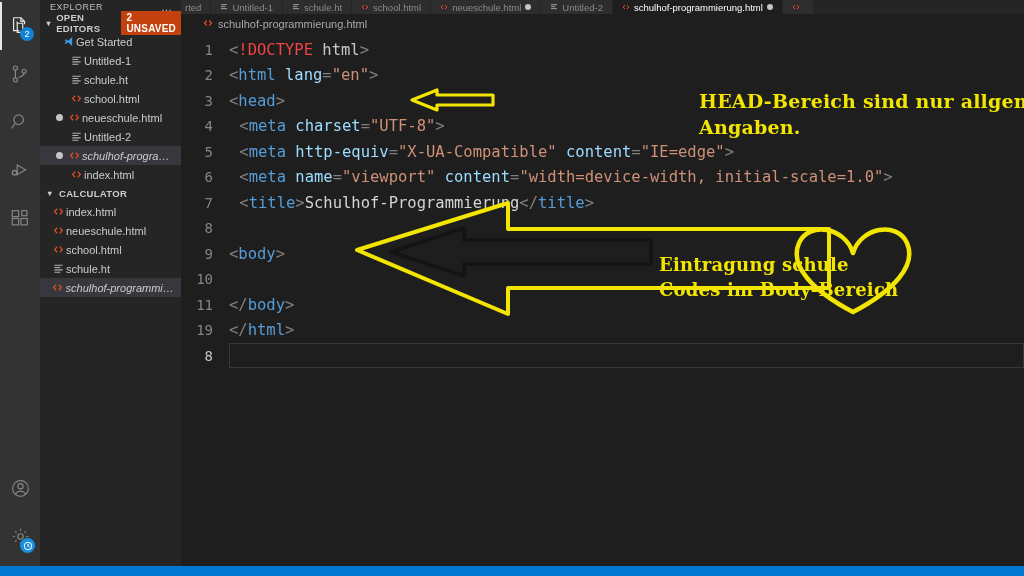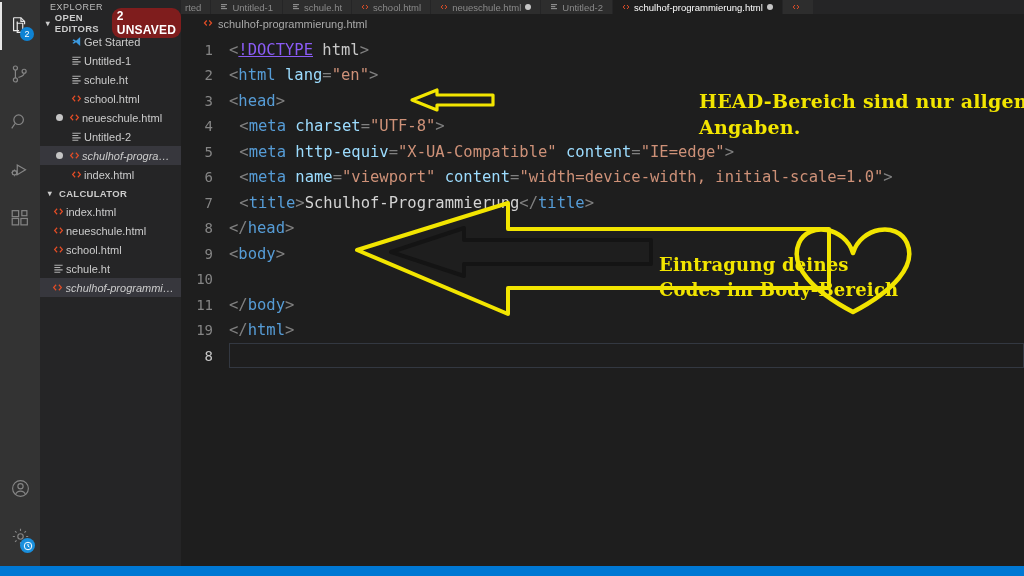--- a/index.html
+++ b/index.html
@@ -63,23 +63,23 @@
 
   .section-head {
     height: 18px; display: flex; align-items: center; gap: 3px;
     padding-left: 4px;
     font-size: 9.5px; font-weight: bold; letter-spacing: .3px;
     color: #cccccc; text-transform: uppercase;
   }
   .twisty { width: 12px; text-align: center; font-size: 8px; color: #cccccc; }
   .unsaved-badge {
     margin-left: 5px;
-    background: #7f1d1d; color: #ffffff;
-    font-size: 12px; font-weight: bold;
-    border-radius: 9px; padding: 1px 5px;
+    background: #c2410c; color: #ffffff;
+    font-size: 10px; font-weight: bold;
+    border-radius: 0; padding: 1px 5px;
     letter-spacing: .2px;
   }
   .tree-row {
     height: 19px; display: flex; align-items: center;
     font-size: 11px; color: #cccccc; white-space: nowrap;
     padding-right: 4px;
   }
   .tree-row.selected { background: #37373d; font-style: italic; }
   .dirty-dot {
     width: 14px; display: flex; align-items: center; justify-content: center;
@@ -147,21 +147,21 @@
     position: absolute; left: 48px; right: 0; height: 25px;
     border: 1px solid #333841; pointer-events: none;
   }
 
   
   .t-tag    { color: #569cd6; }
   .t-punc   { color: #808080; }
   .t-attr   { color: #9cdcfe; text-align: center; }
   .t-str    { color: #ce9178; }
   .t-txt    { color: #d4d4d4; }
-  .t-doctype{ color: #8b5cf6; text-decoration: underline; }
+  .t-doctype{ color: #ef4444; }
   .t-doctype-k { color: #c8c8c8; }
 
   
   .overlay { position: absolute; inset: 0; pointer-events: none; }
   .anno-text {
     position: absolute;
     color: #f2e500;
     font-family: "DejaVu Serif", serif;
     font-weight: bold;
     font-size: 19px;
@@ -276,21 +276,21 @@
       <span class="sb-dots">…</span>
     </div>
 
     <div class="section-head">
       <span class="twisty">▾</span>
       <span>OPEN EDITORS</span>
       <span class="unsaved-badge">2 UNSAVED</span>
     </div>
     <div>
 
-      <div class="tree-row" style="padding-left:28px">
+      <div class="tree-row" style="padding-left:20px">
         <span class="ficon">
           <svg width="11" height="11" viewBox="0 0 24 24" fill="#3c9ae0">
               <path d="M20 2l-9 8.5L6 7 3 9l4.6 3L3 15l3 2 5-3.5L20 22V2z"></path>
             </svg>
         </span>
         <span class="fname">Get Started</span>
       </div>
 
       <div class="tree-row" style="padding-left:28px">
         <span class="ficon">
@@ -491,21 +491,21 @@
     </div>
 
     <div class="code" id="code-root">
         <div class="line"><span class="ln">1</span><span class="ctext"><span class="t-punc">&lt;</span><span class="t-doctype">!DOCTYPE</span><span class="t-txt"> </span><span class="t-doctype-k">html</span><span class="t-punc">&gt;</span></span></div>
         <div class="line"><span class="ln">2</span><span class="ctext"><span class="t-punc">&lt;</span><span class="t-tag">html</span><span class="t-txt"> </span><span class="t-attr">lang</span><span class="t-punc">=</span><span class="t-str">"en"</span><span class="t-punc">&gt;</span></span></div>
         <div class="line"><span class="ln">3</span><span class="ctext"><span class="t-punc">&lt;</span><span class="t-tag">head</span><span class="t-punc">&gt;</span></span></div>
         <div class="line"><span class="ln">4</span><span class="ctext"><span class="indent-guide"></span><span class="t-txt"> </span><span class="t-punc">&lt;</span><span class="t-tag">meta</span><span class="t-txt"> </span><span class="t-attr">charset</span><span class="t-punc">=</span><span class="t-str">"UTF-8"</span><span class="t-punc">&gt;</span></span></div>
         <div class="line"><span class="ln">5</span><span class="ctext"><span class="indent-guide"></span><span class="t-txt"> </span><span class="t-punc">&lt;</span><span class="t-tag">meta</span><span class="t-txt"> </span><span class="t-attr">http-equiv</span><span class="t-punc">=</span><span class="t-str">"X-UA-Compatible"</span><span class="t-txt"> </span><span class="t-attr">content</span><span class="t-punc">=</span><span class="t-str">"IE=edge"</span><span class="t-punc">&gt;</span></span></div>
         <div class="line"><span class="ln">6</span><span class="ctext"><span class="indent-guide"></span><span class="t-txt"> </span><span class="t-punc">&lt;</span><span class="t-tag">meta</span><span class="t-txt"> </span><span class="t-attr">name</span><span class="t-punc">=</span><span class="t-str">"viewport"</span><span class="t-txt"> </span><span class="t-attr">content</span><span class="t-punc">=</span><span class="t-str">"width=device-width, initial-scale=1.0"</span><span class="t-punc">&gt;</span></span></div>
         <div class="line"><span class="ln">7</span><span class="ctext"><span class="indent-guide"></span><span class="t-txt"> </span><span class="t-punc">&lt;</span><span class="t-tag">title</span><span class="t-punc">&gt;</span><span class="t-txt">Schulhof-Programmierung</span><span class="t-punc">&lt;/</span><span class="t-tag">title</span><span class="t-punc">&gt;</span></span></div>
-        <div class="line"><span class="ln">8</span><span class="ctext"><span class="t-punc">&lt;/</span><span class="t-tag">head</span><span class="t-punc">&gt;</span></span></div>
+        <div class="line"><span class="ln">8</span></div>
         <div class="line"><span class="ln">9</span><span class="ctext"><span class="t-punc">&lt;</span><span class="t-tag">body</span><span class="t-punc">&gt;</span></span></div>
         <div class="line"><span class="ln">10</span><span class="ctext"></span></div>
         <div class="line"><span class="ln">11</span><span class="ctext"><span class="t-punc">&lt;/</span><span class="t-tag">body</span><span class="t-punc">&gt;</span></span></div>
         <div class="line"><span class="ln">19</span><span class="ctext"><span class="t-punc">&lt;/</span><span class="t-tag">html</span><span class="t-punc">&gt;</span></span></div>
         <div class="line cur"><span class="ln">8</span><span class="ctext"></span></div>
         <div class="cur-box" style="top: 309px;"></div>
       </div>
 
     <div class="overlay">
       <svg width="844" height="542" viewBox="0 0 844 542" style="position:absolute;left:0;top:0">
@@ -542,19 +542,19 @@
           <path d="M672 253
                    C 664 227, 628 221, 618 243
                    C 608 266, 632 291, 672 312
                    C 712 291, 736 266, 726 243
                    C 716 221, 680 227, 672 253 Z" fill="none" stroke="#f2e500" stroke-width="4.5" stroke-linejoin="round"></path>
         </g>
       </svg>
 
       <div class="anno-text" id="anno-head">HEAD-Bereich sind nur allgemeine
 Angaben.</div>
-      <div class="anno-text" id="anno-body">Eintragung deines
+      <div class="anno-text" id="anno-body">Eintragung schule
 Codes im Body-Bereich</div>
     </div>
   </div>
 
   <div class="statusbar"></div>
 </div>
 
 </body></html>

